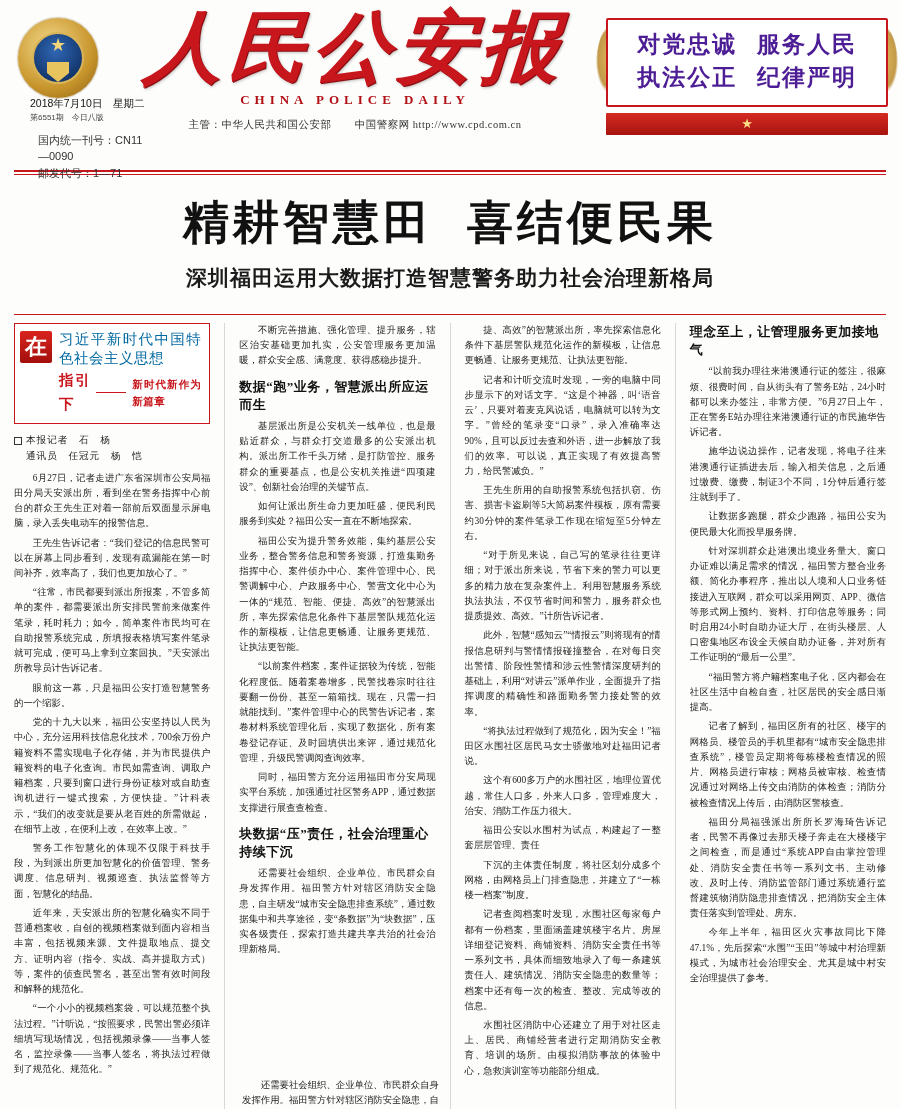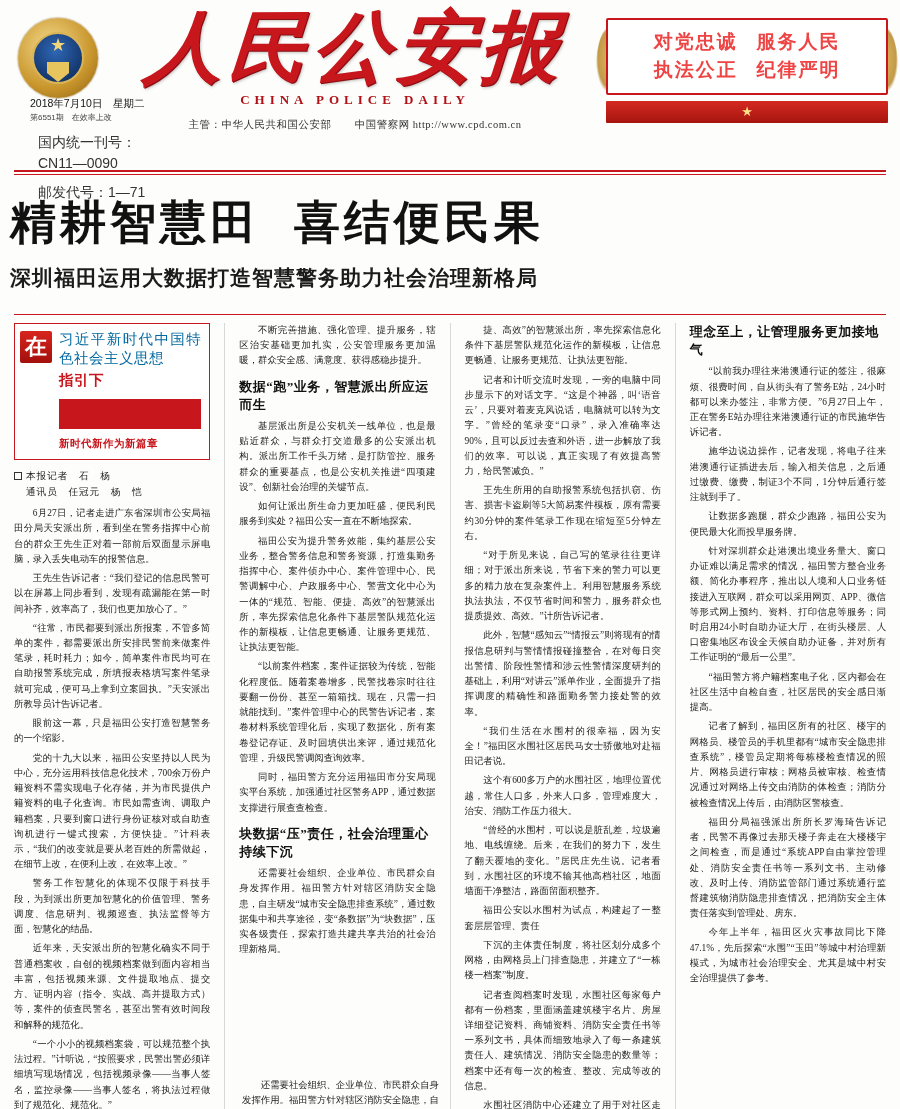--- a/index.html
+++ b/index.html
@@ -88,41 +88,41 @@
     left: 30px;
     top: 96px;
     width: 120px;
     font-family: "Liberation Sans", sans-serif;
     font-size: 9px;
     line-height: 1.5;
     color: #333;
   }
   .left-meta .d1 { font-size: 10.5px; color:#111; }
   .left-meta .d2 { font-size: 8px; color:#444; }
-  .left-meta .d3 { margin-top: 8px; font-size: 14px; padding-left: 8px; }
+  .left-meta .d3 { margin-top: 8px; font-size: 11px; padding-left: 8px; }
 
   
   .slogan {
     width: 282px;
     margin-top: 12px;
     position: relative;
     text-align: center;
   }
   .slogan .lines {
     border: 2px solid #c8161d;
     border-radius: 2px;
     padding: 8px 10px 10px;
     background: #fff;
     position: relative;
     z-index: 2;
   }
   .slogan .ln {
-    color: #ef4444;
-    font-weight: 700;
-    font-size: 19px;
+    color: #4c1d95;
+    font-weight: 700;
+    font-size: 23px;
     letter-spacing: 2px;
     line-height: 1.45;
     white-space: nowrap;
   }
   .slogan .ln span { margin: 0 6px; }
   .laurel-l, .laurel-r {
     position: absolute; top: 8px; width: 26px; height: 66px;
     background: radial-gradient(ellipse at center, #d8a73c 0%, #b8882a 60%, rgba(184,136,42,0) 72%);
     opacity: .85; z-index: 1;
   }
@@ -138,21 +138,21 @@
   .redbar:before {
     content:"★";
     position:absolute; left:50%; top:50%; transform:translate(-50%,-50%);
     color:#ffe08a; font-size: 13px;
   }
 
   .rule-red { height:2px; background:#c8161d; margin: 2px 14px 0 14px; }
   .rule-thin { height:1px; background:#c8161d; margin: 2px 14px 0 14px; }
 
   
-  .headline-zone { padding: 22px 10px 8px; }
+  .headline-zone { padding: 22px 10px 8px; text-align:center; }
   .headline {
     font-size: 46px;
     font-weight: 700;
     letter-spacing: 4px;
     color: #111;
     line-height: 1.15;
   }
   .headline .gap { display:inline-block; width: 34px; }
   .subhead {
     margin-top: 14px;
@@ -196,21 +196,21 @@
     color:#fff; font-weight:700; font-size: 22px;
     display:flex; align-items:center; justify-content:center;
     border-radius: 2px;
   }
   .banner .b1 {
     color:#0369a1; font-weight:400; font-size: 14.5px; letter-spacing:.5px;
     line-height:1.35;
   }
   .banner .b2 {
     color:#c8161d; font-weight:700; font-size: 14.5px; letter-spacing:.5px;
-    display:flex; gap:6px;flex-direction:column;
+    display:flex; align-items:center; gap:6px;
   }
   .banner .b2 .sub {
     font-size: 10.5px; font-weight:700; color:#c8161d;
     border-left: 0;
   }
   .banner .dash { flex:0 0 30px; height:1px; background:#c8161d; }
 
   .byline { margin: 8px 0 6px; font-size: 9.6px; line-height:1.7; }
   .byline .row { letter-spacing: 1px; }
   .byline .box { display:inline-block; width:8px; height:8px; border:1px solid #333; margin-right:4px; vertical-align:middle;}
@@ -267,23 +267,23 @@
         <div class="ln">
           <span>执法公正</span>
           <span>纪律严明</span>
         </div>
       </div>
       <div class="redbar"></div>
     </div>
 
     <div class="left-meta">
       <div class="d1">2018年7月10日　星期二</div>
-      <div class="d2">第6551期　在效率上改</div>
+      <div class="d2">第6551期　今日八版</div>
       <div class="d3">国内统一刊号：CN11—0090</div>
-      <div class="d3" style="margin-top:8px">邮发代号：1—71</div>
+      <div class="d3" style="margin-top:0">邮发代号：1—71</div>
     </div>
   </div>
 
   <div class="rule-red"></div>
   <div class="rule-thin"></div>
 
   <div class="headline-zone">
     <div class="headline">
       <span>精耕智慧田</span><span class="gap"></span><span>喜结便民果</span>
     </div>
@@ -334,23 +334,22 @@
     </div>
 
     <div class="col-sep"></div>
 
     <div class="col">
       <p>捷、高效”的智慧派出所，率先探索信息化条件下基层警队规范化运作的新模板，让信息更畅通、让服务更规范、让执法更智能。</p>
       <p>记者和计听交流时发现，一旁的电脑中同步显示下的对话文字。“这是个神器，叫‘语音云’，只要对着麦克风说话，电脑就可以转为文字。”曾经的笔录变“口录”，录入准确率达90%，且可以反过去查和外语，进一步解放了我们的效率。可以说，真正实现了有效提高警力，给民警减负。”</p>
       <p>王先生所用的自助报警系统包括扒窃、伤害、损害卡盗刷等5大简易案件模板，原有需要约30分钟的案件笔录工作现在缩短至5分钟左右。</p>
       <p>“对于所见来说，自己写的笔录往往更详细；对于派出所来说，节省下来的警力可以更多的精力放在复杂案件上。利用智慧服务系统执法执法，不仅节省时间和警力，服务群众也提质提效、高效。”计所告诉记者。</p>
       <p>此外，智慧“感知云”“情报云”则将现有的情报信息研判与警情情报碰撞整合，在对每日突出警情、阶段性警情和涉云性警情深度研判的基础上，利用“对讲云”派单作业，全面提升了指挥调度的精确性和路面勤务警力接处警的效率。</p>
-      <p>“我们生活在水围村的很幸福，因为安全！”福田区水围社区居民马女士骄傲地对赴福田记者说。</p>
+      <p>“将执法过程做到了规范化，因为安全！”福田区水围社区居民马女士骄傲地对赴福田记者说。</p>
       <p>这个有600多万户的水围社区，地理位置优越，常住人口多，外来人口多，管理难度大，治安、消防工作压力很大。</p>
-      <p>“曾经的水围村，可以说是脏乱差，垃圾遍地、电线缠绕。后来，在我们的努力下，发生了翻天覆地的变化。”居民庄先生说。记者看到，水围社区的环境不输其他高档社区，地面墙面干净整洁，路面留面积整齐。</p>
       <p>福田公安以水围村为试点，构建起了一整套层层管理、责任</p>
       <p>下沉的主体责任制度，将社区划分成多个网格，由网格员上门排查隐患，并建立了“一栋楼一档案”制度。</p>
       <p>记者查阅档案时发现，水围社区每家每户都有一份档案，里面涵盖建筑楼宇名片、房屋详细登记资料、商铺资料、消防安全责任书等一系列文书，具体而细致地录入了每一条建筑责任人、建筑情况、消防安全隐患的数量等；档案中还有每一次的检查、整改、完成等改的信息。</p>
       <p>水围社区消防中心还建立了用于对社区走上、居民、商铺经营者进行定期消防安全教育、培训的场所。由模拟消防事故的体验中心，急救演训室等功能部分组成。</p>
 
     </div>
 
     <div class="col-sep"></div>
 
     <div class="col">

